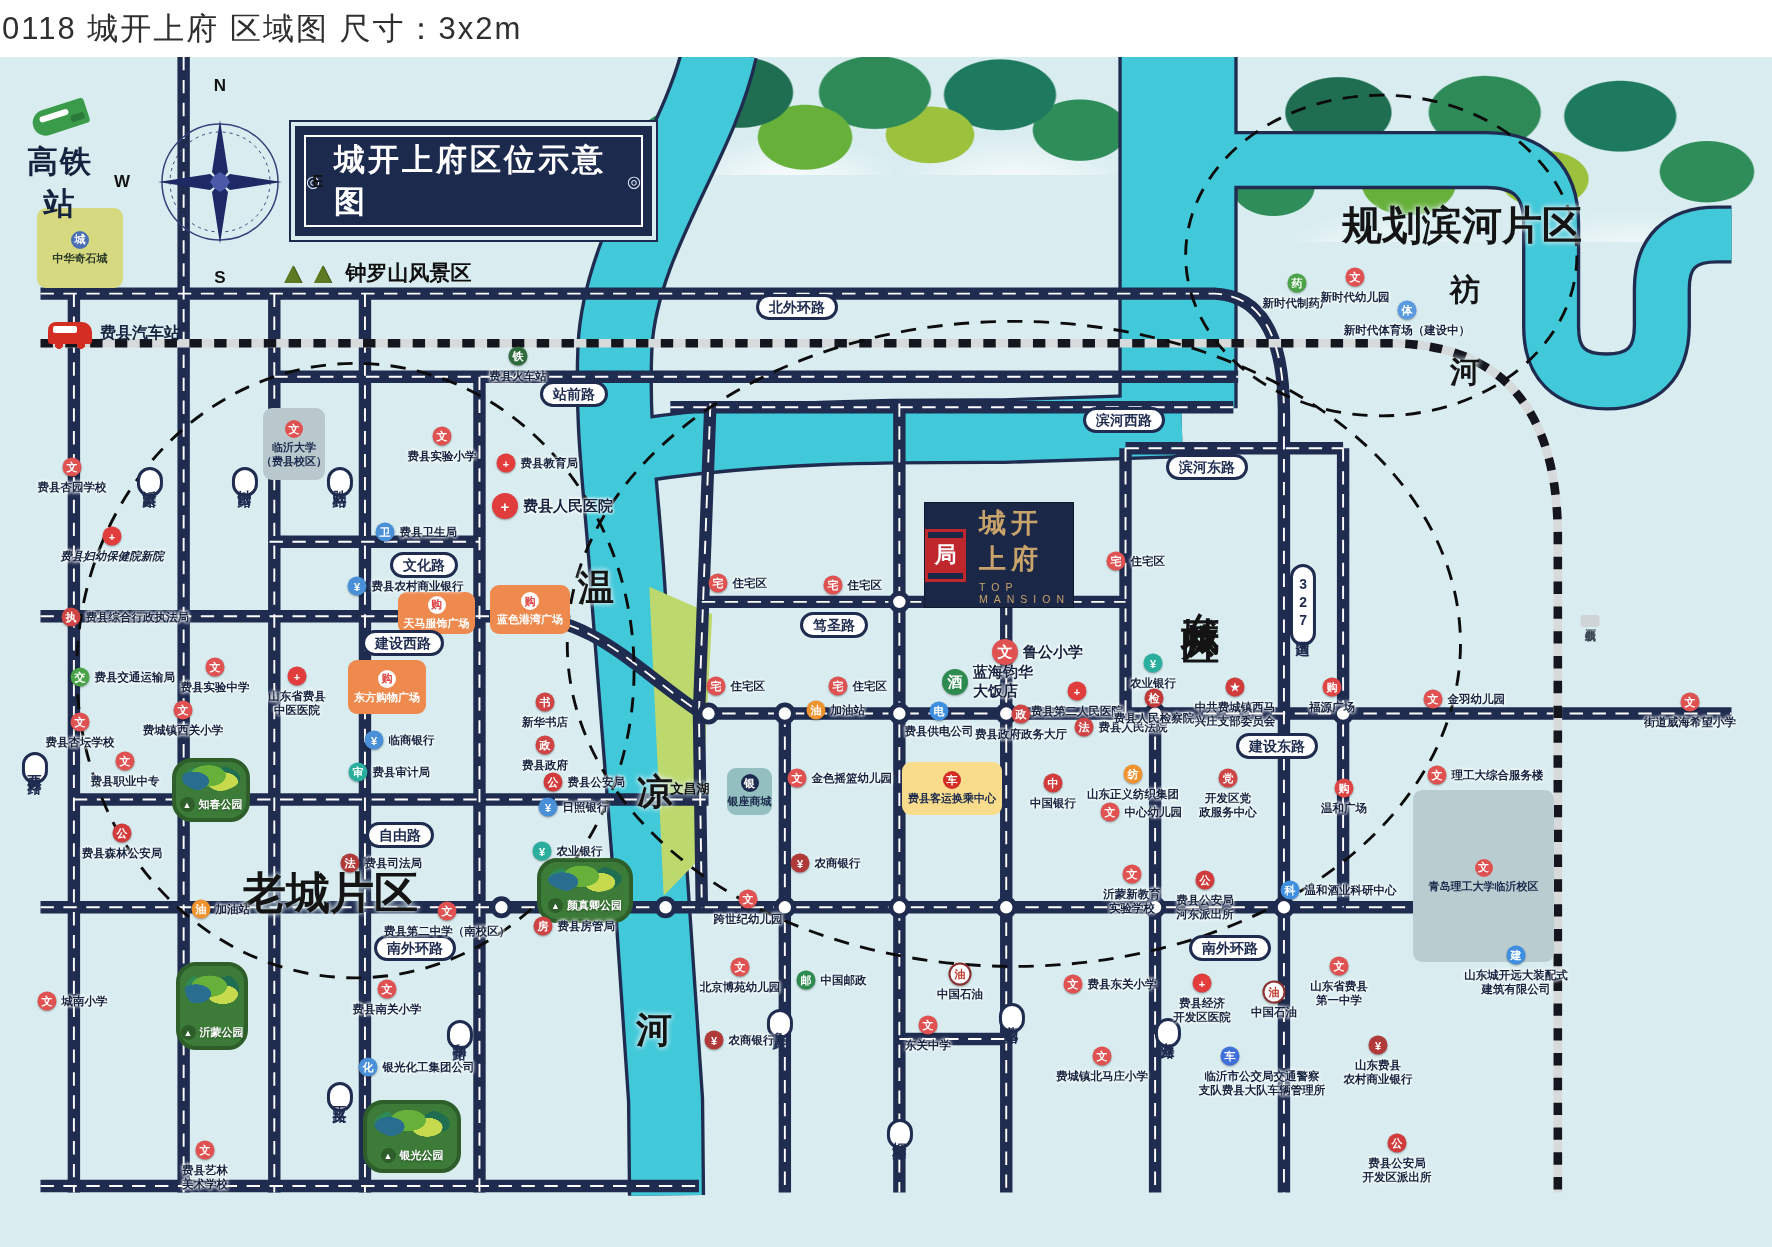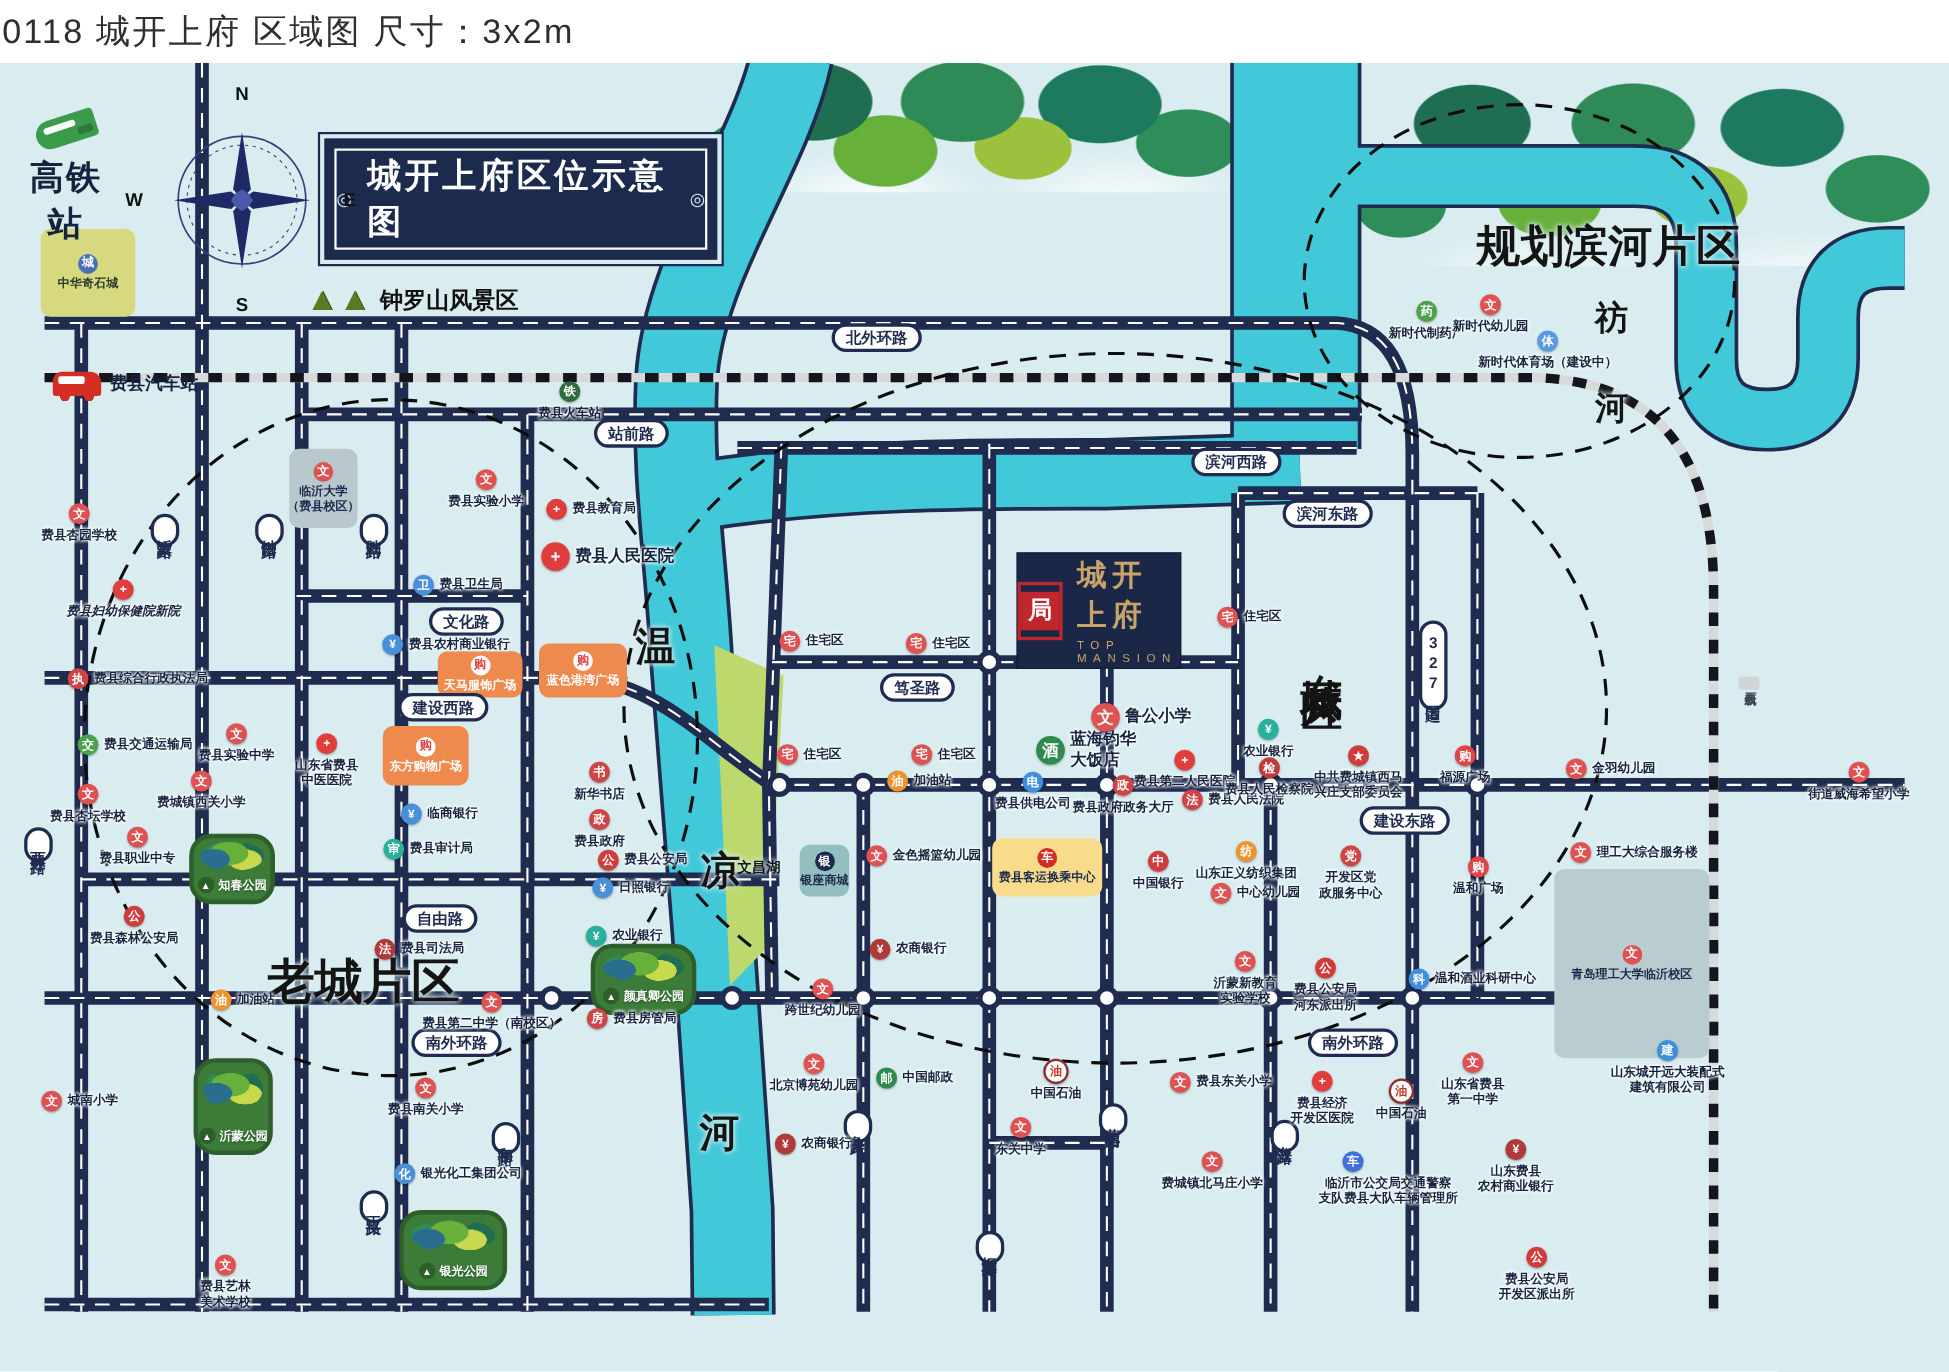--- a/index.html
+++ b/index.html
@@ -62,21 +62,21 @@
   #logo .lt .cn{color:#c8a36a;font-size:27px;font-weight:bold;font-family:"Liberation Serif",serif;letter-spacing:5px;}
   #logo .lt .en{color:#c8a36a;font-size:10.5px;letter-spacing:6px;margin-top:4px;}
   #hsr{position:absolute;z-index:20;text-align:center;}
   #hsr .tr{width:56px;height:26px;background:#3a9b4a;border-radius:14px 4px 4px 14px;position:relative;transform:rotate(-18deg);margin:0 auto;}
   #hsr .tr:before{content:"";position:absolute;left:8px;top:6px;width:30px;height:6px;background:#fff;border-radius:3px;}
   #hsr .tr:after{content:"";position:absolute;right:4px;top:14px;width:14px;height:7px;background:#2c7a39;border-radius:2px;}
   #hsr .hl{margin-top:10px;font-size:31px;font-weight:bold;color:#16233f;letter-spacing:2px;}
   #scenic{position:absolute;z-index:20;display:flex;align-items:center;gap:8px;}
   #scenic .trees{color:#5d7a23;font-size:30px;line-height:1;text-shadow:1px 0 #394f12;}
   #scenic .sl{font-size:21px;font-weight:bold;color:#101010;}
-  #bus{position:absolute;z-index:20;display:flex;align-items:center;gap:8px;margin-top:16px;}
+  #bus{position:absolute;z-index:20;display:flex;align-items:center;gap:8px;}
   #bus .b{width:44px;height:22px;background:#d42d23;border-radius:8px 10px 3px 3px;position:relative;}
   #bus .b:before{content:"";position:absolute;left:5px;top:4px;width:24px;height:7px;background:#fff;border-radius:2px;}
   #bus .b:after{content:"";position:absolute;left:6px;bottom:-5px;width:32px;height:9px;
       background:radial-gradient(circle 4.5px at 5px 4.5px,#d42d23 4.2px,transparent 4.5px),
                  radial-gradient(circle 4.5px at 27px 4.5px,#d42d23 4.2px,transparent 4.5px);}
   #bus .bl{font-size:16px;font-weight:bold;color:#16233f;}
   .railtag{position:absolute;z-index:12;transform:translate(-50%,-50%);background:#cfd4d6;color:#3c4754;
      font-size:11px;font-weight:bold;padding:6px 2px;border-radius:3px;writing-mode:vertical-rl;text-orientation:upright;}
 </style>
 </head>

